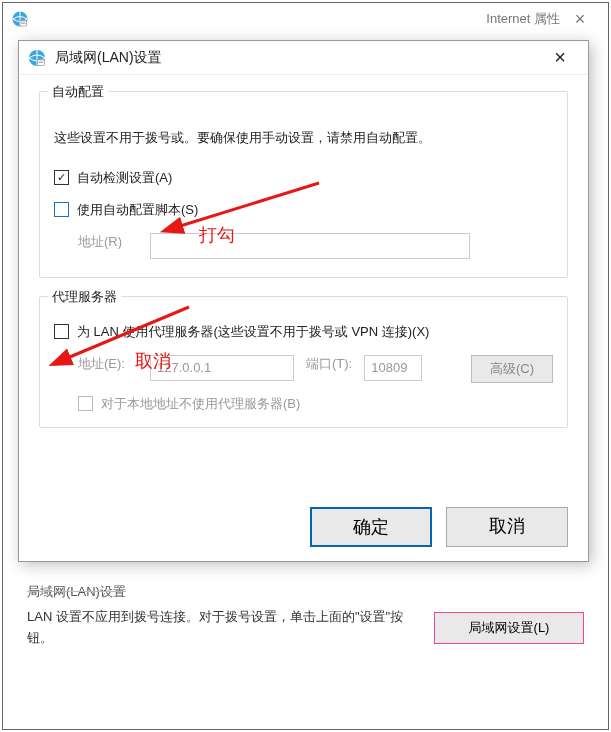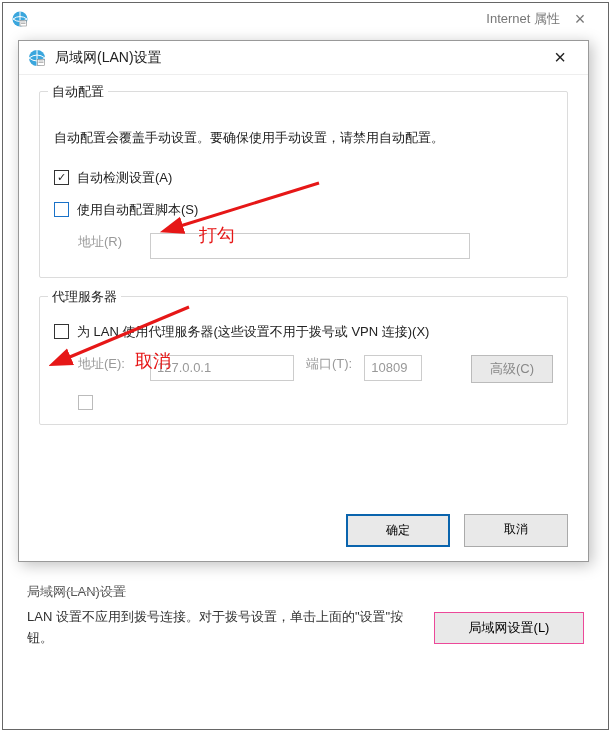--- a/index.html
+++ b/index.html
@@ -199,22 +199,22 @@
       position: absolute;
       right: 20px;
       bottom: 14px;
       display: flex;
       gap: 14px;
     }
     .dlg-btn {
       border: 1px solid #aaa;
       background: #e9e9e9;
       padding: 6px 16px;
-      font-size: 12px;
-      width: 104px;
+      font-size: 18px;
+      width: 122px;
       text-align: center;
       cursor: default;
     }
     .dlg-btn.primary { border: 2px solid #0a64ad; }
 
     
     .annot-text {
       position: absolute;
       color: #e61717;
       font-size: 18px;
@@ -267,21 +267,21 @@
       </svg>
     </span>
     <span class="title-text">局域网(LAN)设置</span>
     <span class="close-x">×</span>
   </div>
 
   <div class="dialog-body">
 
     <div class="groupbox">
       <div class="groupbox-legend">自动配置</div>
-      <div class="group-desc">自动配置会覆盖手动设置。要确保使用手动设置，请禁用自动配置。</div>
+      <div class="group-desc">这些设置不用于拨号或。要确保使用手动设置，请禁用自动配置。</div>
 
       <div class="checkline">
         <span class="checkbox">✓</span>
         <span class="checklabel">自动检测设置(A)</span>
       </div>
 
       <div class="checkline">
         <span class="checkbox blue"></span>
         <span class="checklabel">使用自动配置脚本(S)</span>
       </div>
@@ -303,20 +303,21 @@
       <div class="addr-row">
         <span class="field-label">地址(E):</span>
         <input class="text-input addr" disabled="" value="127.0.0.1" style="">
         <span class="field-label" style="min-width:auto;">端口(T):</span>
         <input class="text-input port" disabled="" value="10809" style="">
         <span class="adv-btn">高级(C)</span>
       </div>
 
       <div class="checkline" style="margin-left:24px; margin-top:12px; margin-bottom:0;">
         <span class="checkbox disabled"></span>
+        <span class="checklabel disabled">对于本地地址不使用代理服务器(B)</span>
       </div>
     </div>
 
     <div class="dialog-footer">
       <div class="dlg-btn primary">确定</div>
       <div class="dlg-btn">取消</div>
     </div>
 
     <svg class="arrow-svg" style="left:140px; top:100px;" width="170" height="65">
       <defs>

